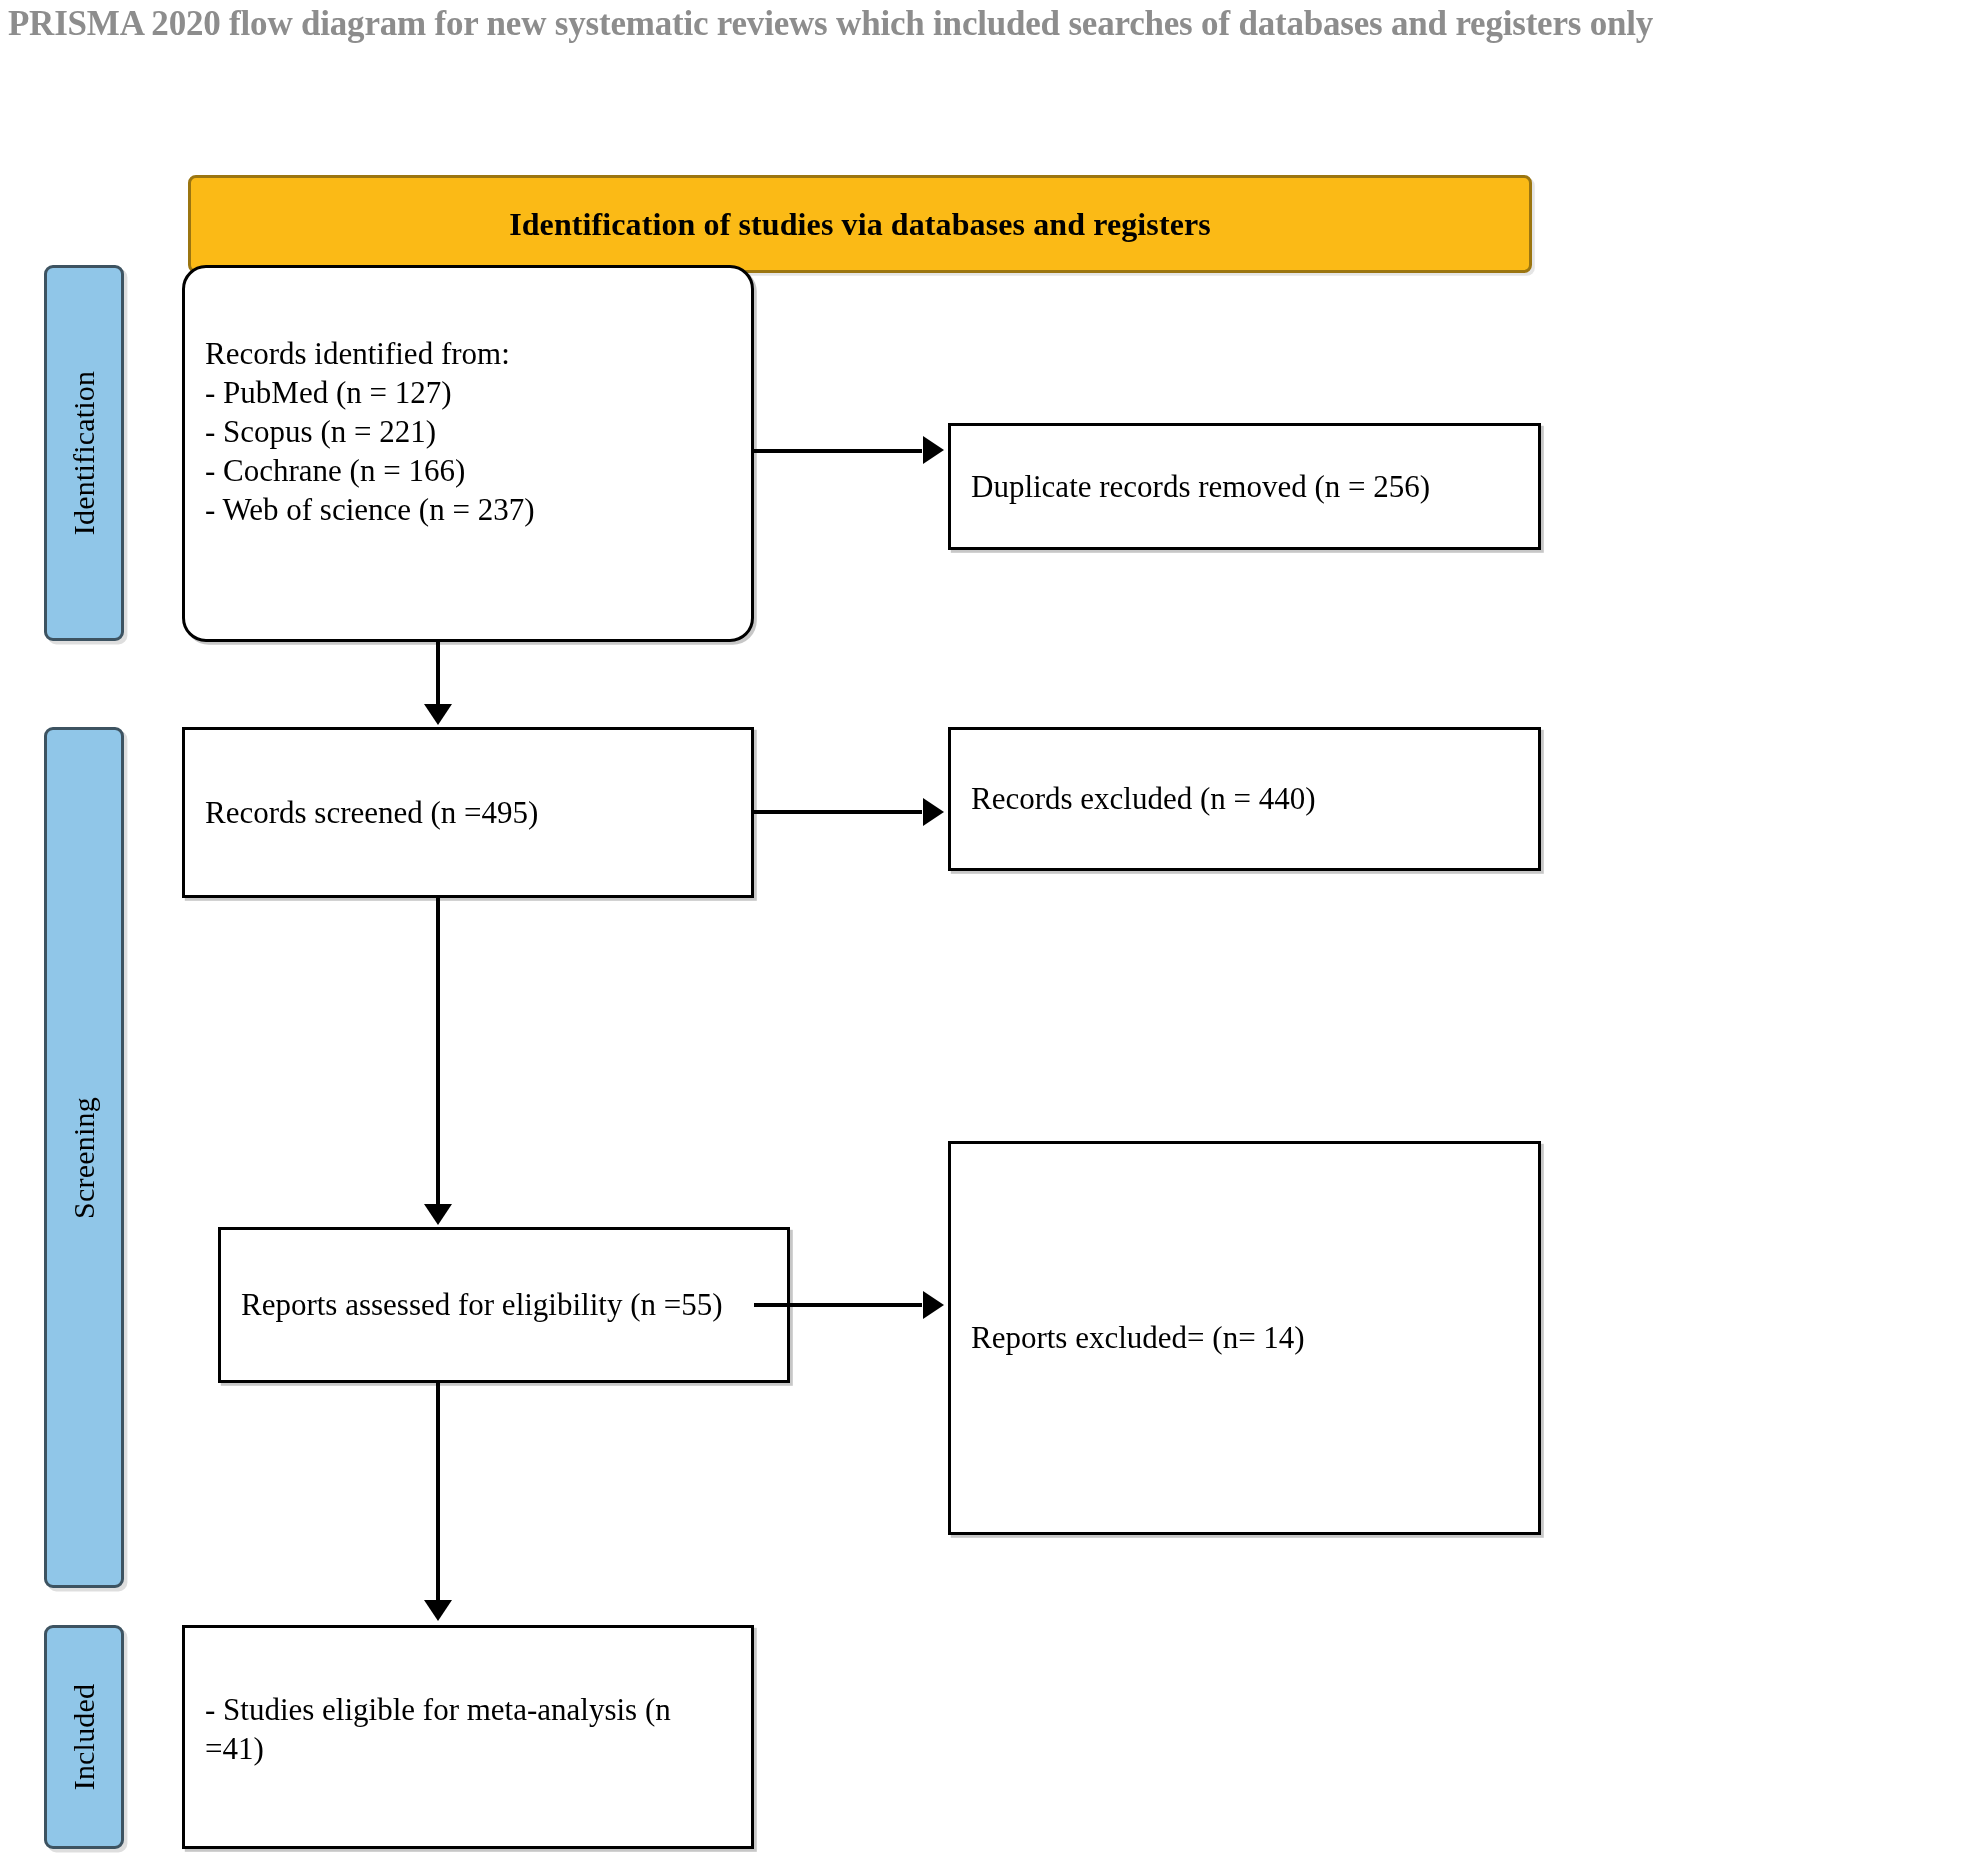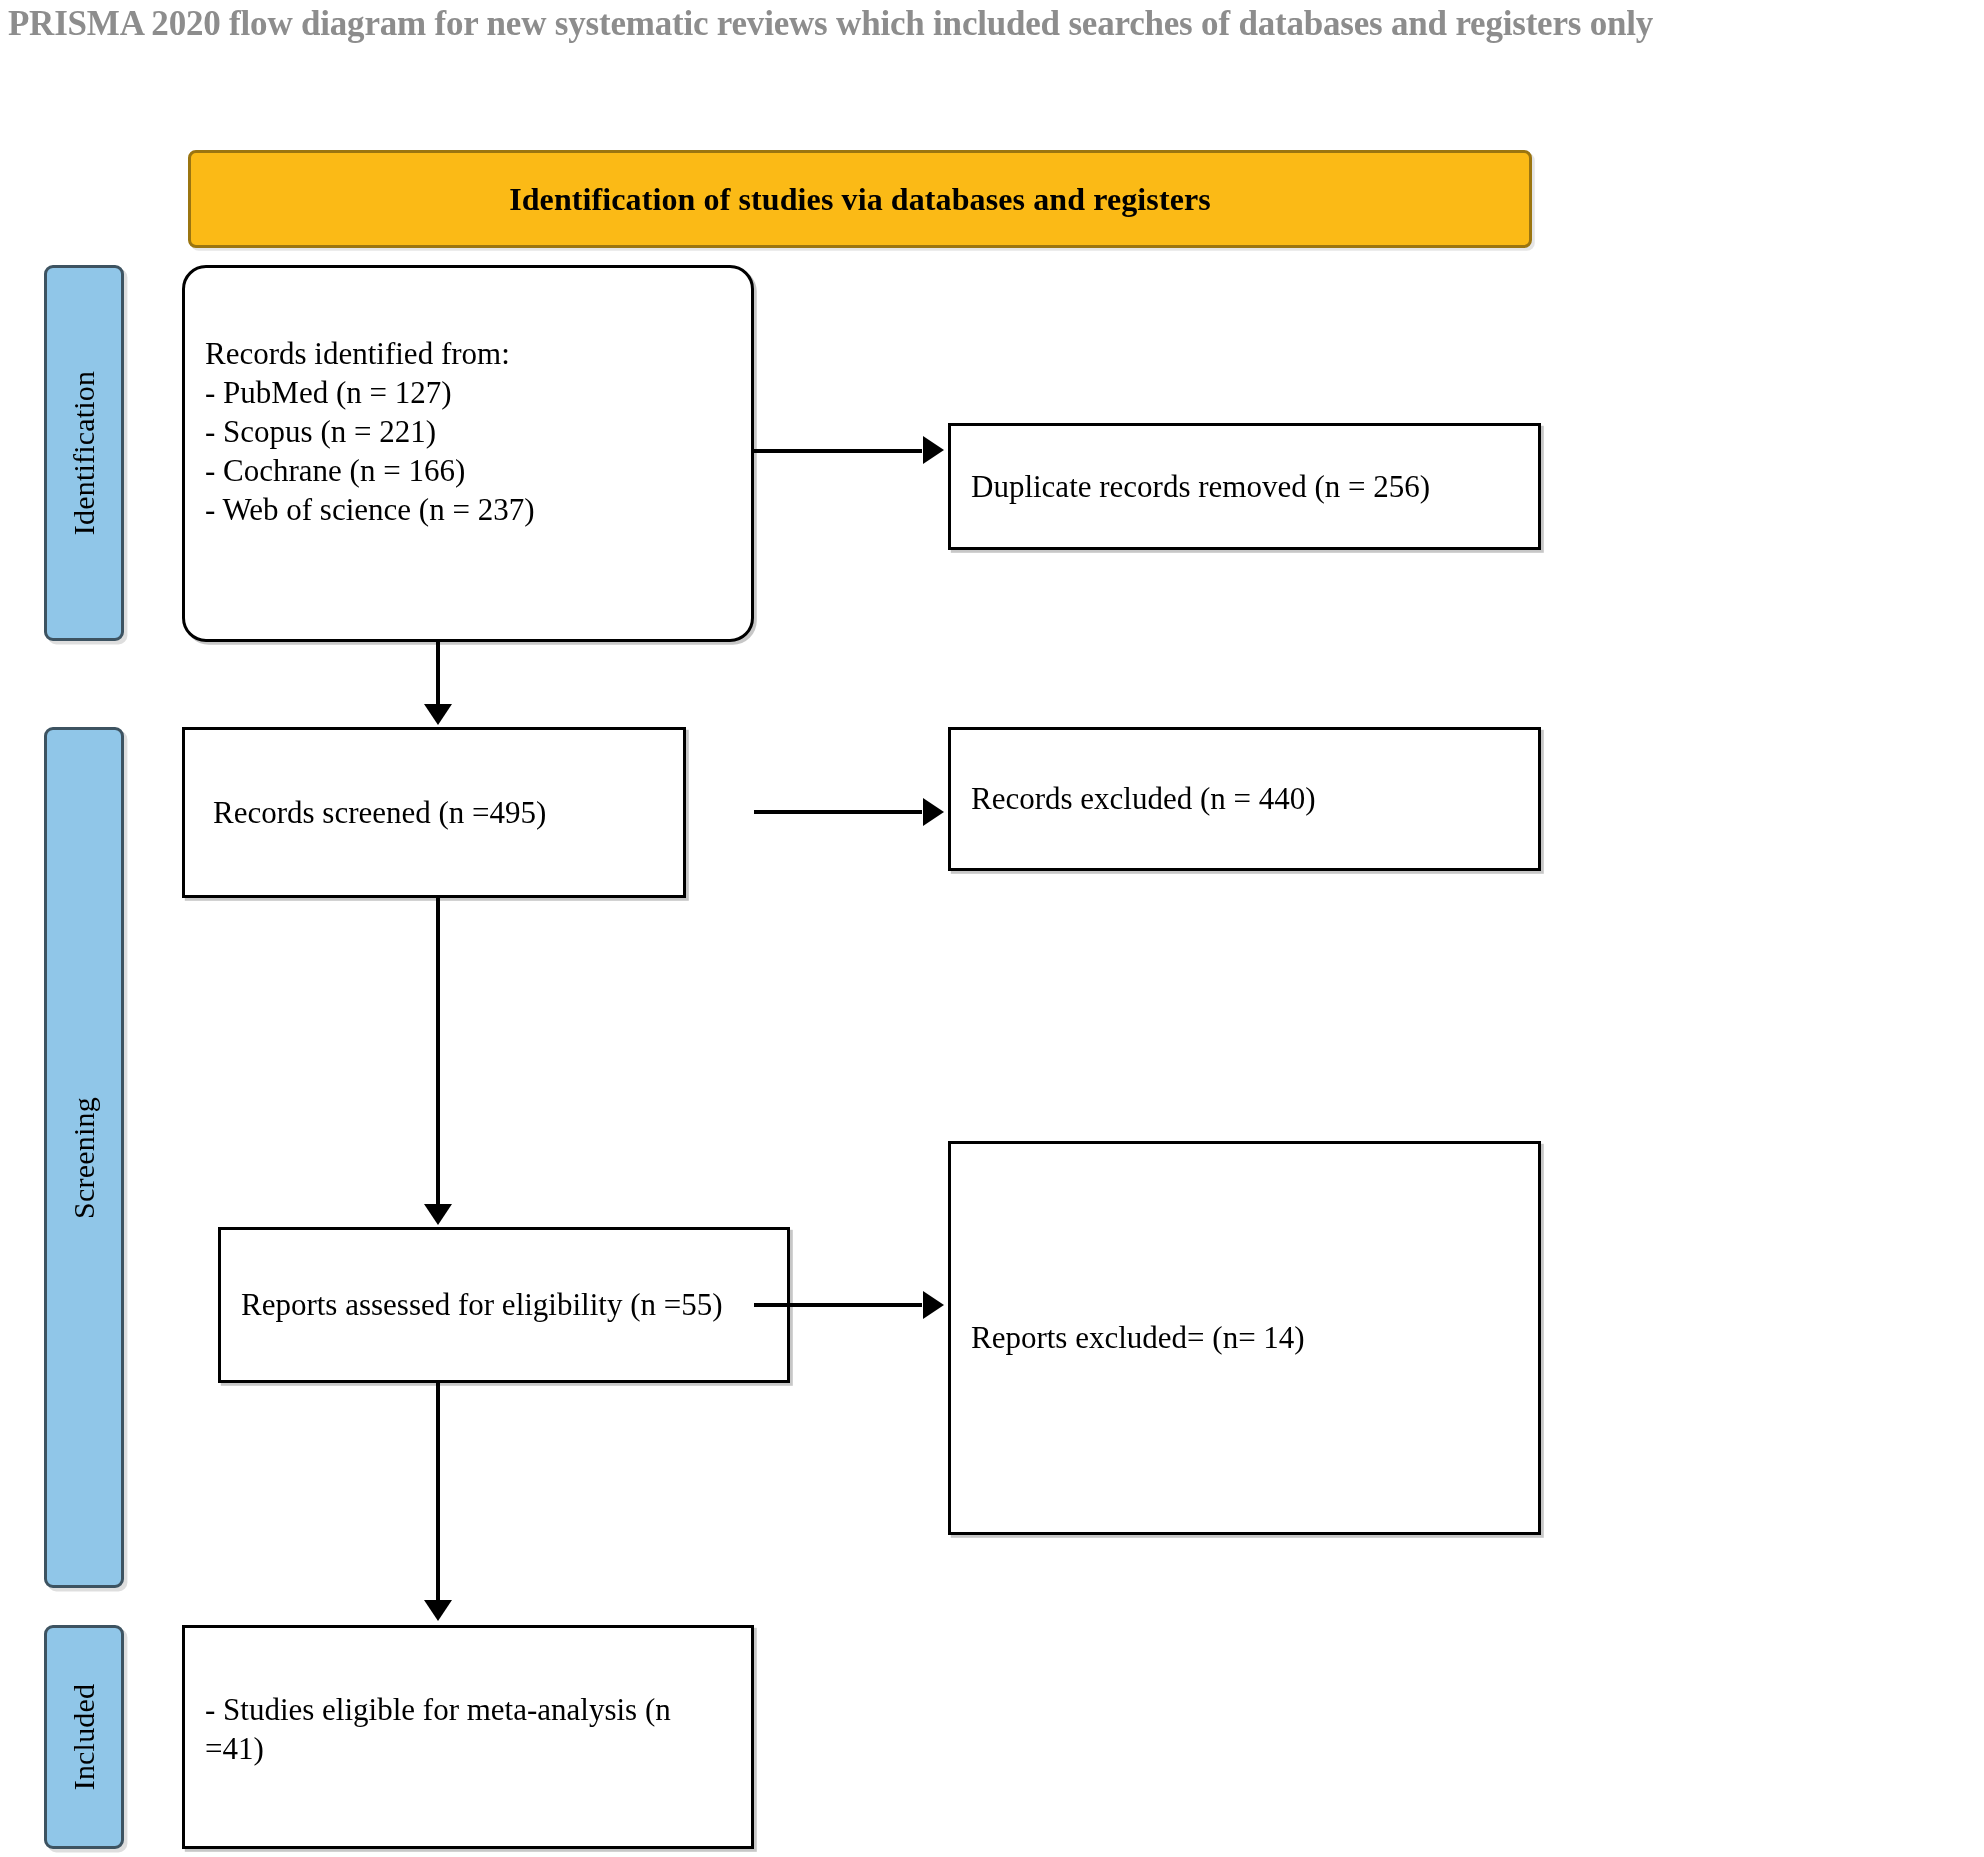--- a/index.html
+++ b/index.html
@@ -125,21 +125,21 @@
     border-left: 21px solid #000000;
   }
 </style>
 </head>
 <body>
 
 <div id="canvas">
 
   <div class="page-title">PRISMA 2020 flow diagram for new systematic reviews which included searches of databases and registers only</div>
 
-  <div class="phase-banner" style="left:188px; top:150px; width:1344px; height:98px;">
+  <div class="phase-banner" style="left:188px; top:175px; width:1344px; height:98px;">
     <span class="label">Identification of studies via databases and registers</span>
   </div>
 
   <div class="stage-bar" style="left:44px; top:265px; width:80px; height:376px;">
     <span class="label">Identification</span>
   </div>
 
   <div class="stage-bar" style="left:44px; top:727px; width:80px; height:861px;">
     <span class="label">Screening</span>
   </div>
@@ -159,21 +159,21 @@
   <div class="node-box" style="left:948px; top:387px; width:593px; height:127px;margin-top:36px;">
     <div class="node-text">Duplicate records removed (n = 256)</div>
   </div>
 
   <div class="conn-h" style="left:754px; top:449px; width:168px;"></div>
   <div class="arrow-right" style="left:923px; top:436px;"></div>
 
   <div class="conn-v" style="left:436px; top:642px; width:3.9px; height:65px;"></div>
   <div class="arrow-down" style="left:424px; top:704px;"></div>
 
-  <div class="node-box" style="left:182px; top:727px; width:504px; height:171px;padding-left:8px;">
+  <div class="node-box" style="left:182px; top:727px; width:572px; height:171px;">
     <div class="node-text">Records screened (n =495)</div>
   </div>
 
   <div class="node-box" style="left:948px; top:727px; width:593px; height:144px;">
     <div class="node-text">Records excluded (n = 440)</div>
   </div>
 
   <div class="conn-h" style="left:754px; top:810px; width:168px;"></div>
   <div class="arrow-right" style="left:923px; top:798px;"></div>
 

